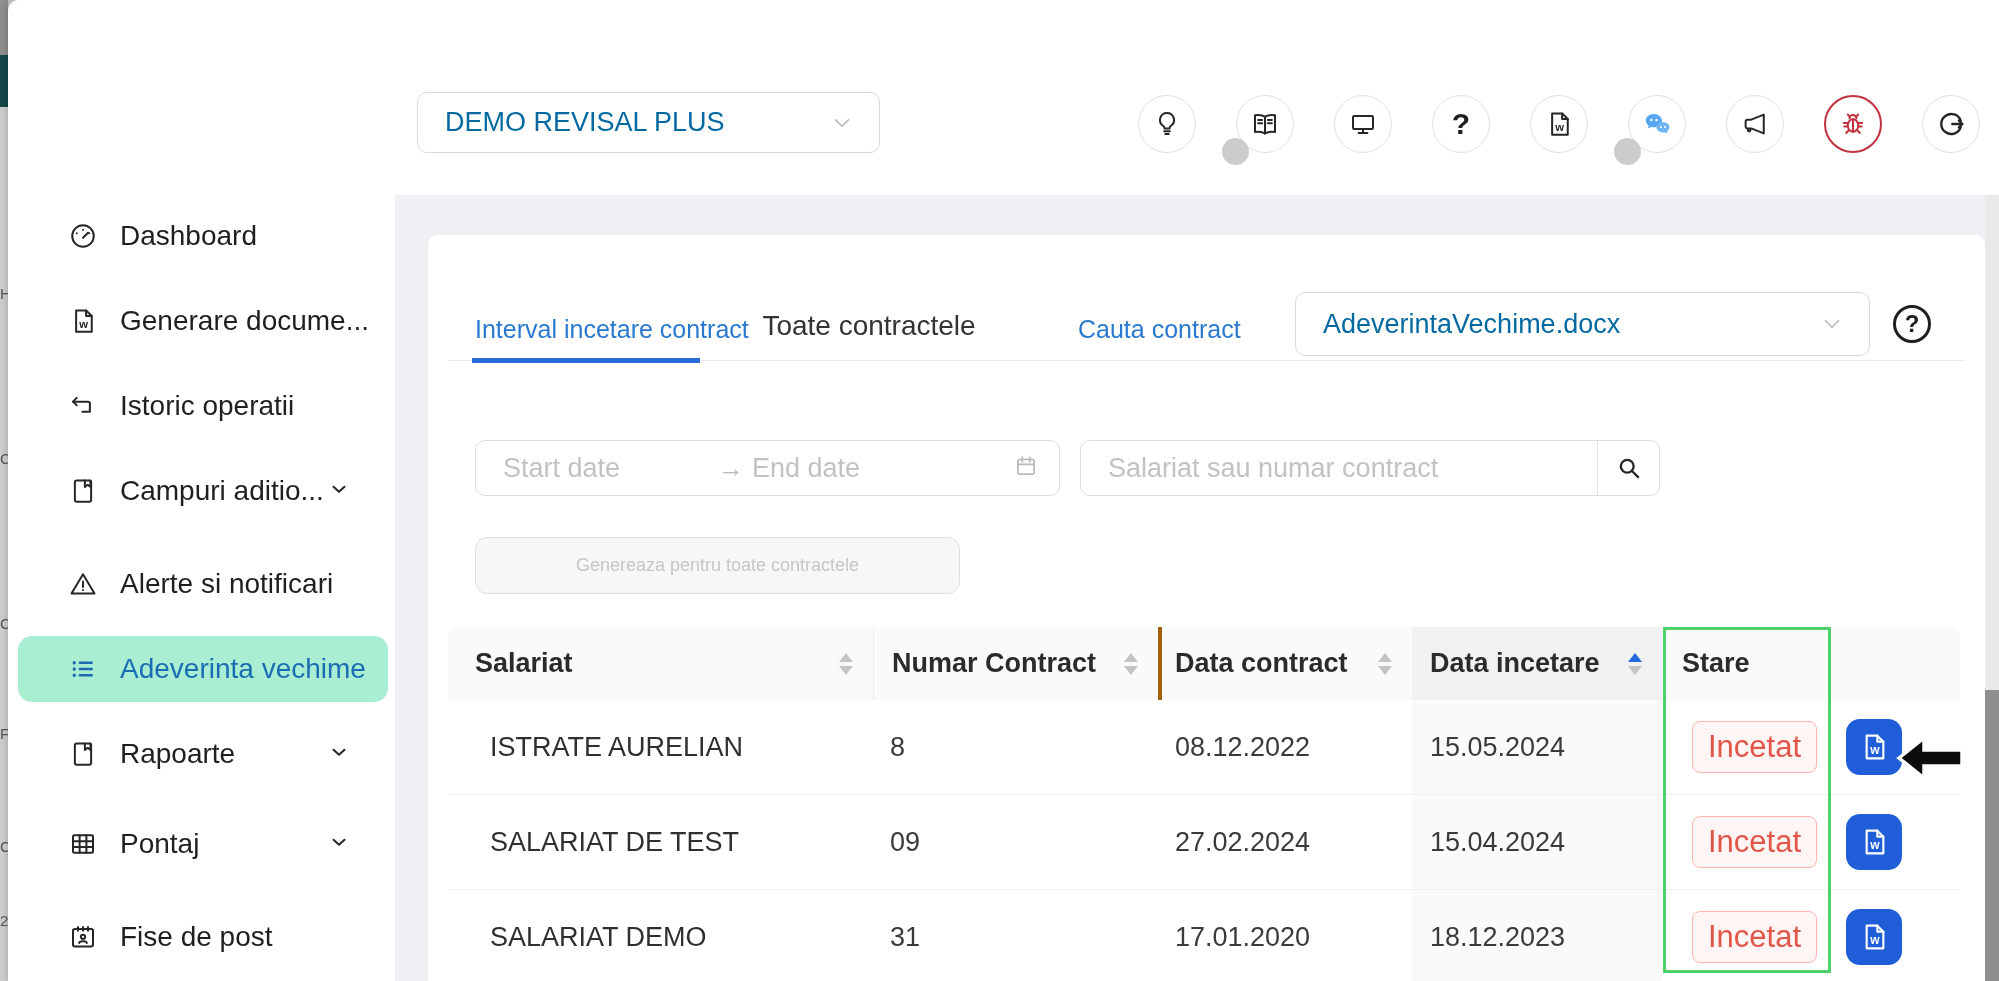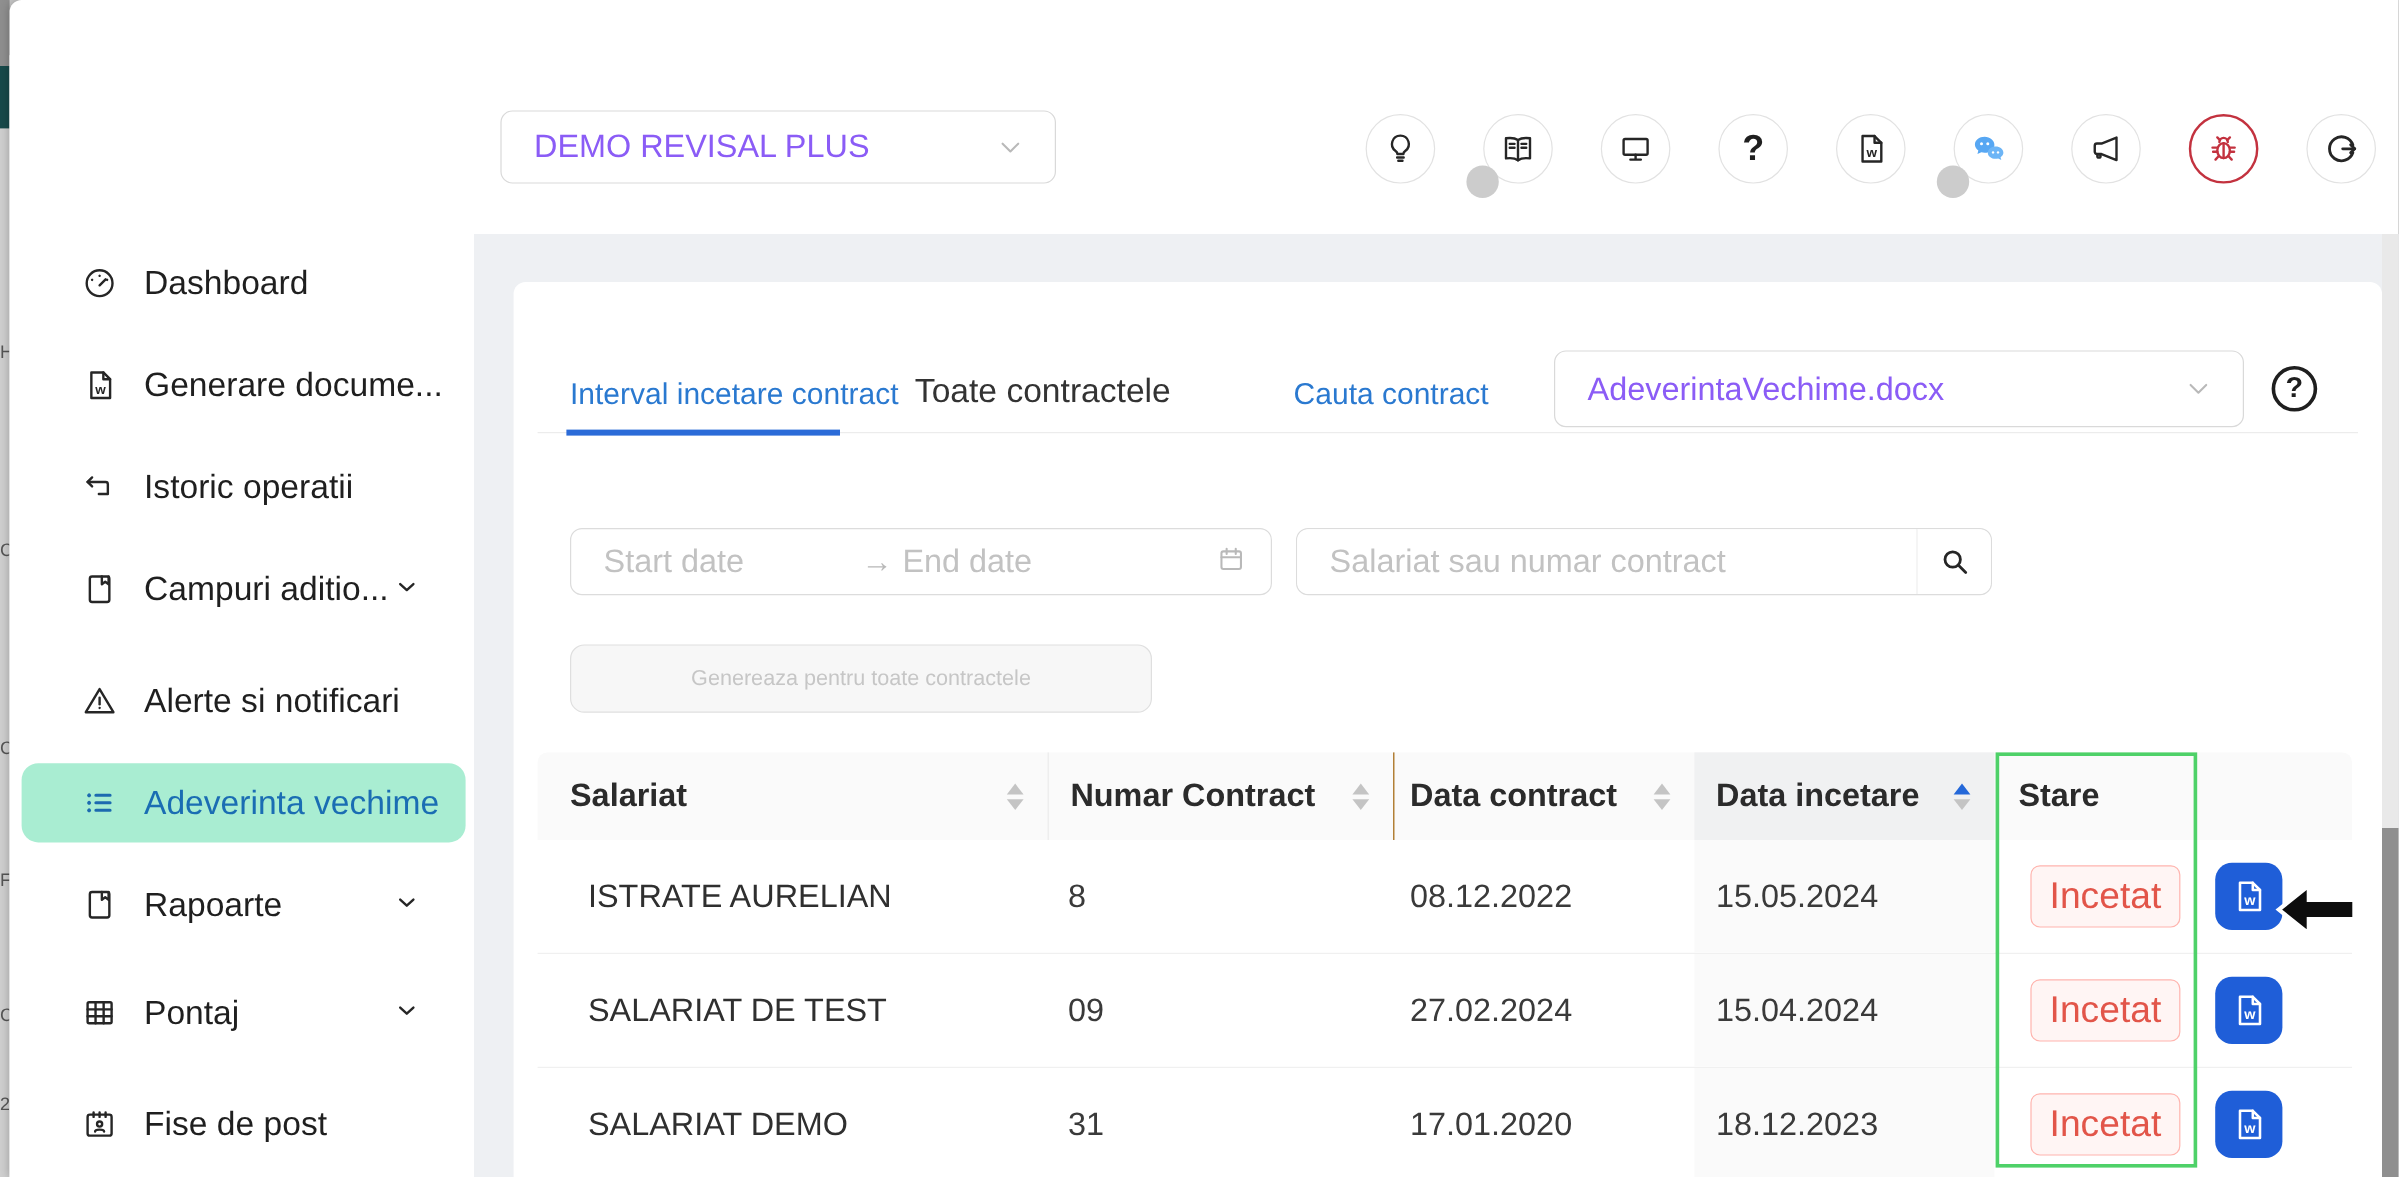--- a/index.html
+++ b/index.html
@@ -24,21 +24,21 @@
   .glyph-close { font-size:20px; color:#2b2b2b; line-height:1; }
 
   
   .logo { position:absolute; left:38px; top:88px; display:flex; align-items:center; }
   .logo svg { width:62px; height:62px; }
   .logo .word { font-size:47px; color:#2d74c4; margin-left:10px; letter-spacing:0px; }
   .logo .plus { font-size:44px; color:#43a9d4; margin-left:2px; }
 
   .select-box { position:absolute; border:1px solid #d9d9d9; border-radius:10px; background:#fff; display:flex; align-items:center; }
   .company-select { left:409px; top:92px; width:463px; height:61px; }
-  .select-box .sel-text { font-size:27px; color:#8b5cf6; padding-left:27px; flex:1; white-space:nowrap; overflow:hidden; }
+  .select-box .sel-text { font-size:27px; color:#0369a1; padding-left:27px; flex:1; white-space:nowrap; overflow:hidden; }
   .select-box .chev { margin-right:24px; }
 
   .tool-btn { position:absolute; top:95px; width:58px; height:58px; border-radius:50%; border:1px solid #e2e2e2; background:#fff; display:flex; align-items:center; justify-content:center; cursor:pointer; }
   .tool-btn svg { width:30px; height:30px; }
   .tool-btn.bug { border:2px solid #c3323f; }
   .tool-dot { position:absolute; top:138px; width:27px; height:27px; border-radius:50%; background:#cccccc; }
   .qmark-glyph { font-size:30px; font-weight:600; color:#1f1f1f; }
 
   
   .sidebar { position:absolute; left:0; top:46px; width:387px; height:935px; background:#fff; }
@@ -79,21 +79,21 @@
   .search-group input::placeholder { color:#c2c2c2; }
   .search-btn { width:62px; border-left:1px solid #e4e4e4; display:flex; align-items:center; justify-content:center; cursor:pointer; background:#fff; border-radius:0 10px 10px 0; }
 
   .gen-btn { position:absolute; left:47px; top:302px; width:485px; height:57px; border:1px solid #dfdfdf; border-radius:12px; background:#f7f7f7; color:#c6c6c6; font-size:18px; display:flex; align-items:center; justify-content:center; cursor:not-allowed; }
 
   
   .tbl { position:absolute; left:20px; top:392px; width:1512px; }
   .tbl-header { display:grid; grid-template-columns:426px 288px 250px 250px 170px 128px; height:73px; background:#fafafa; border-radius:8px 8px 0 0; }
   .th { position:relative; display:flex; align-items:center; font-size:27px; font-weight:700; color:#2b2b2b; cursor:pointer; }
   .th1 { padding-left:27px; border-right:1px solid #ececec; }
-  .th2 { padding-left:18px; border-right:1px solid #a16207; }
+  .th2 { padding-left:18px; border-right:4px solid #a16207; }
   .th3 { padding-left:13px; }
   .th4 { padding-left:18px; background:#f0f1f2; }
   .th5 { padding-left:20px; cursor:default; }
   .sorters { position:absolute; right:20px; top:50%; transform:translateY(-50%); display:flex; flex-direction:column; gap:4px; }
   .car-up { width:0; height:0; border-left:7px solid transparent; border-right:7px solid transparent; border-bottom:9px solid #c4c4c4; }
   .car-dn { width:0; height:0; border-left:7px solid transparent; border-right:7px solid transparent; border-top:9px solid #c4c4c4; }
   .car-up.on { border-bottom-color:#2468d9; }
 
   .tbl-row { display:grid; grid-template-columns:426px 288px 250px 250px 170px 128px; height:95px; border-bottom:1px solid #f0f0f0; background:#fff; }
   .td { display:flex; align-items:center; font-size:27px; color:#3a3a3a; }

